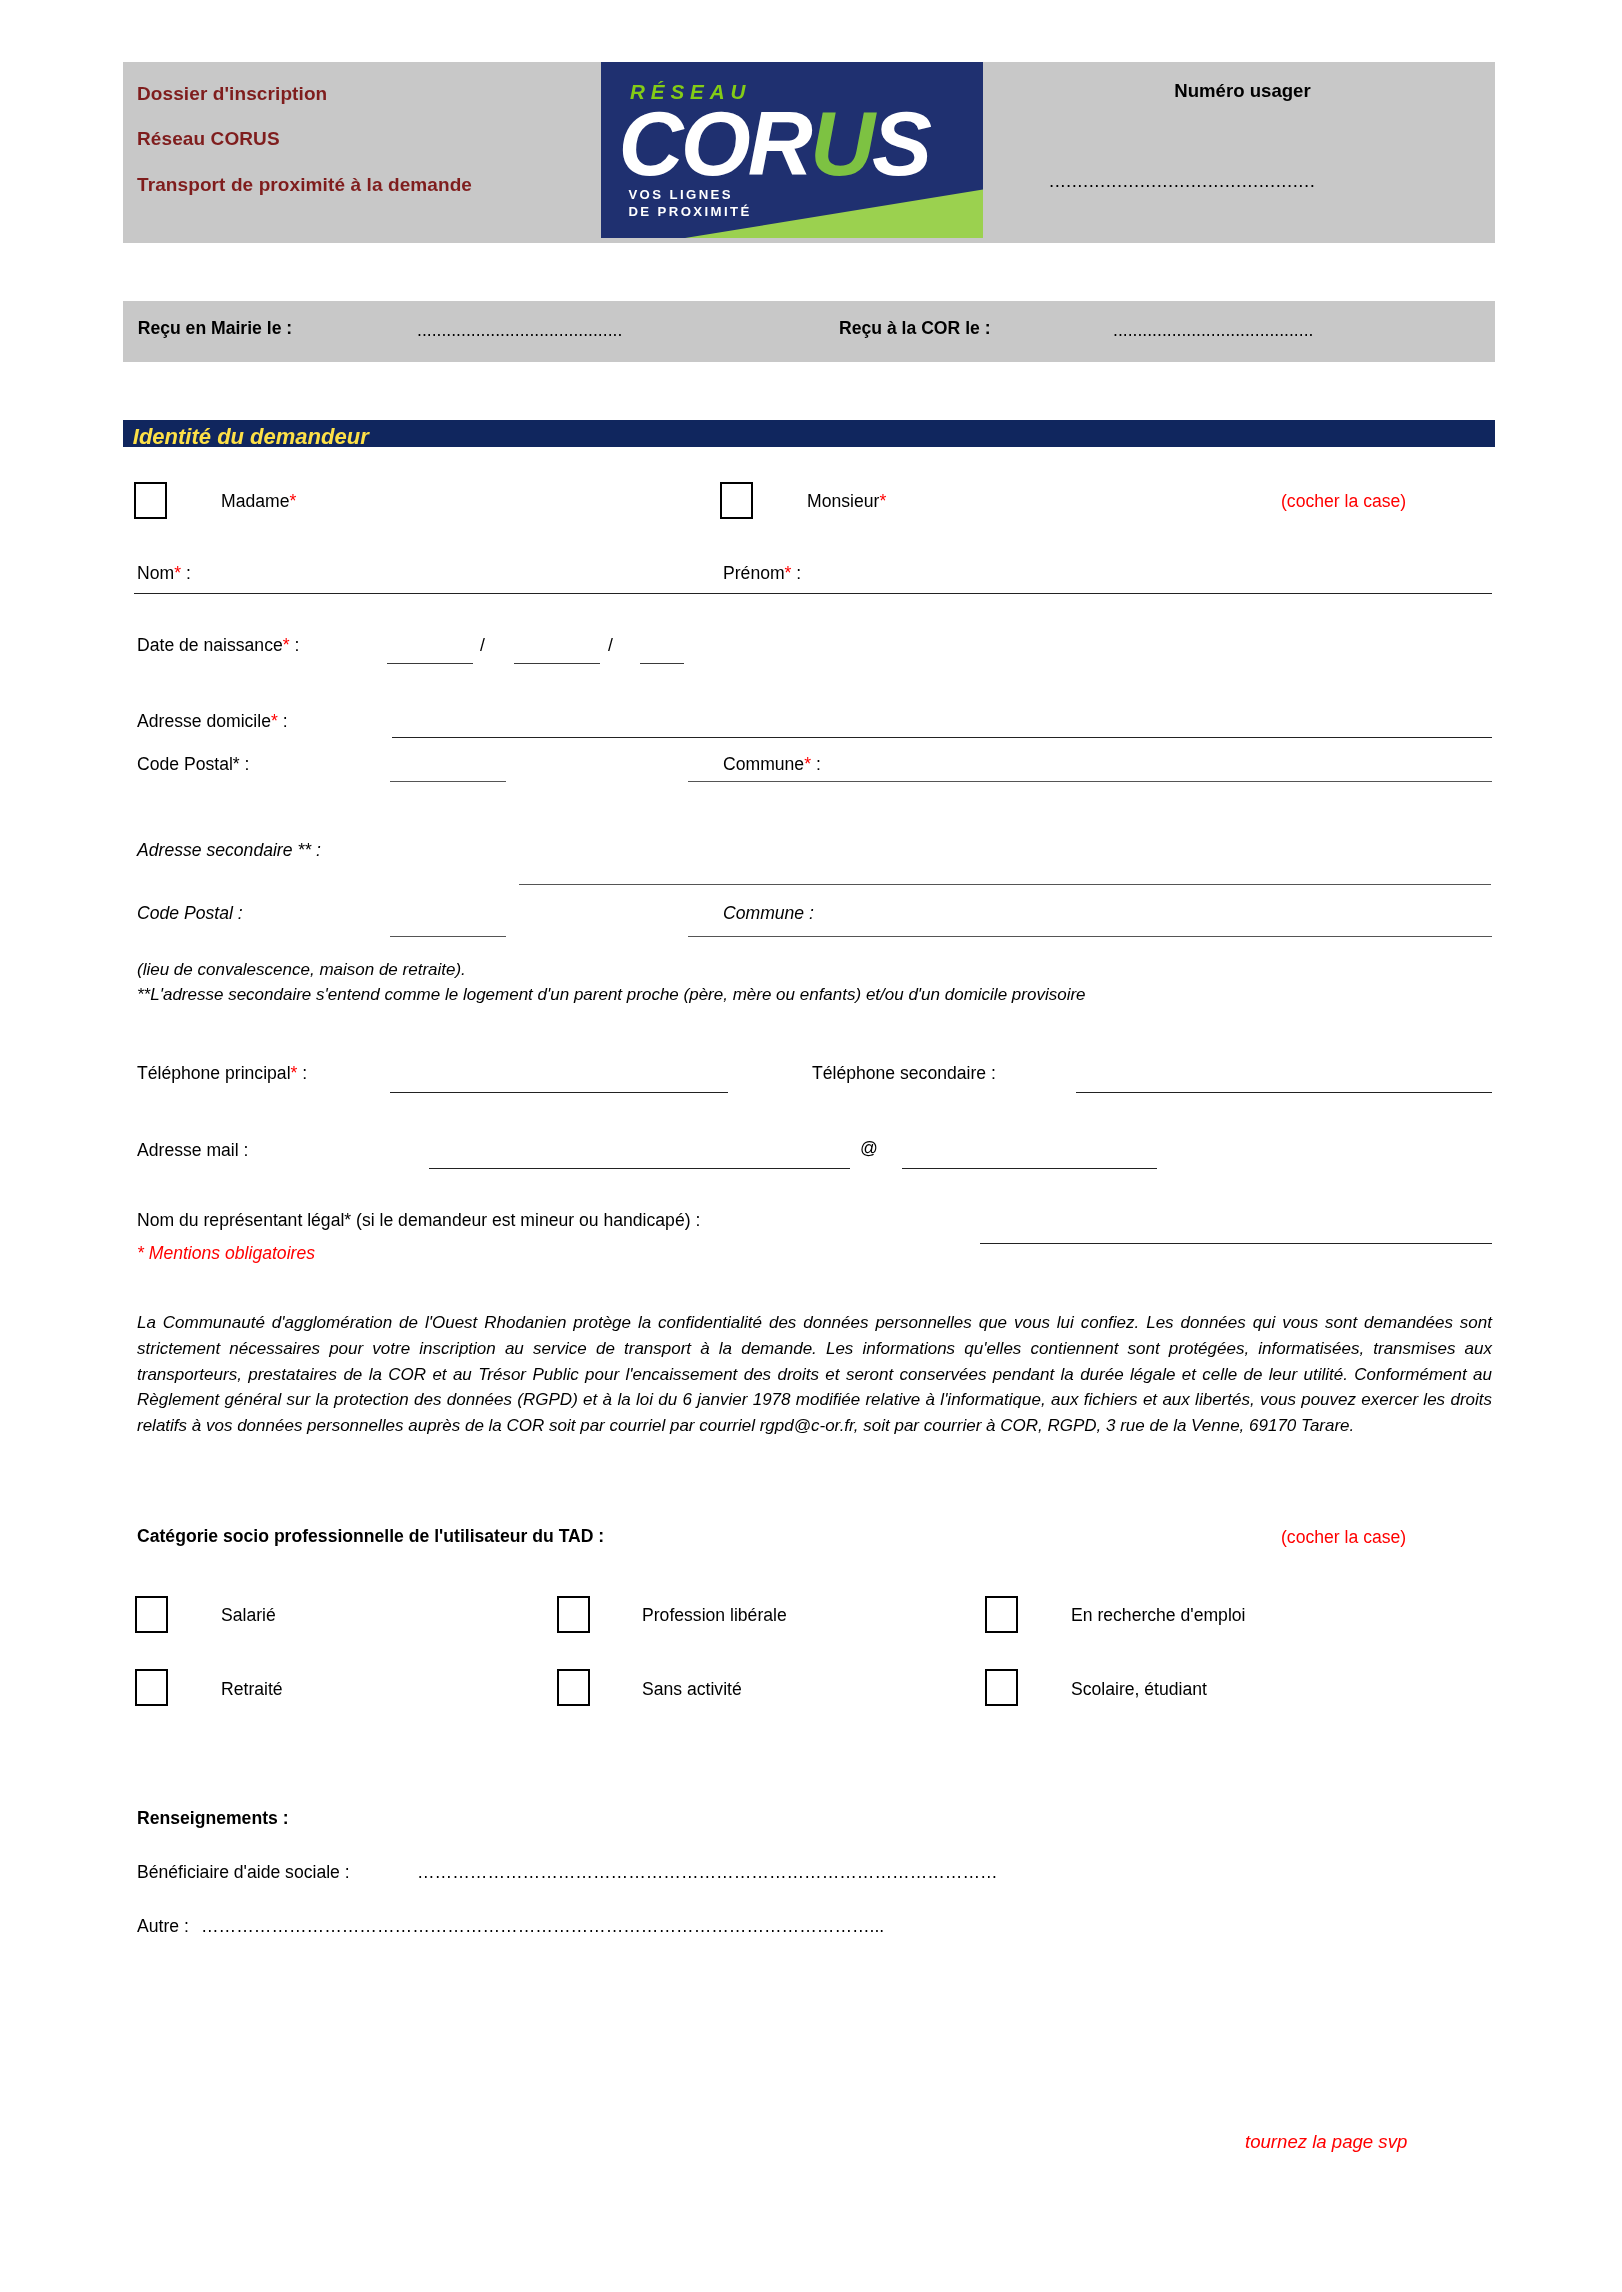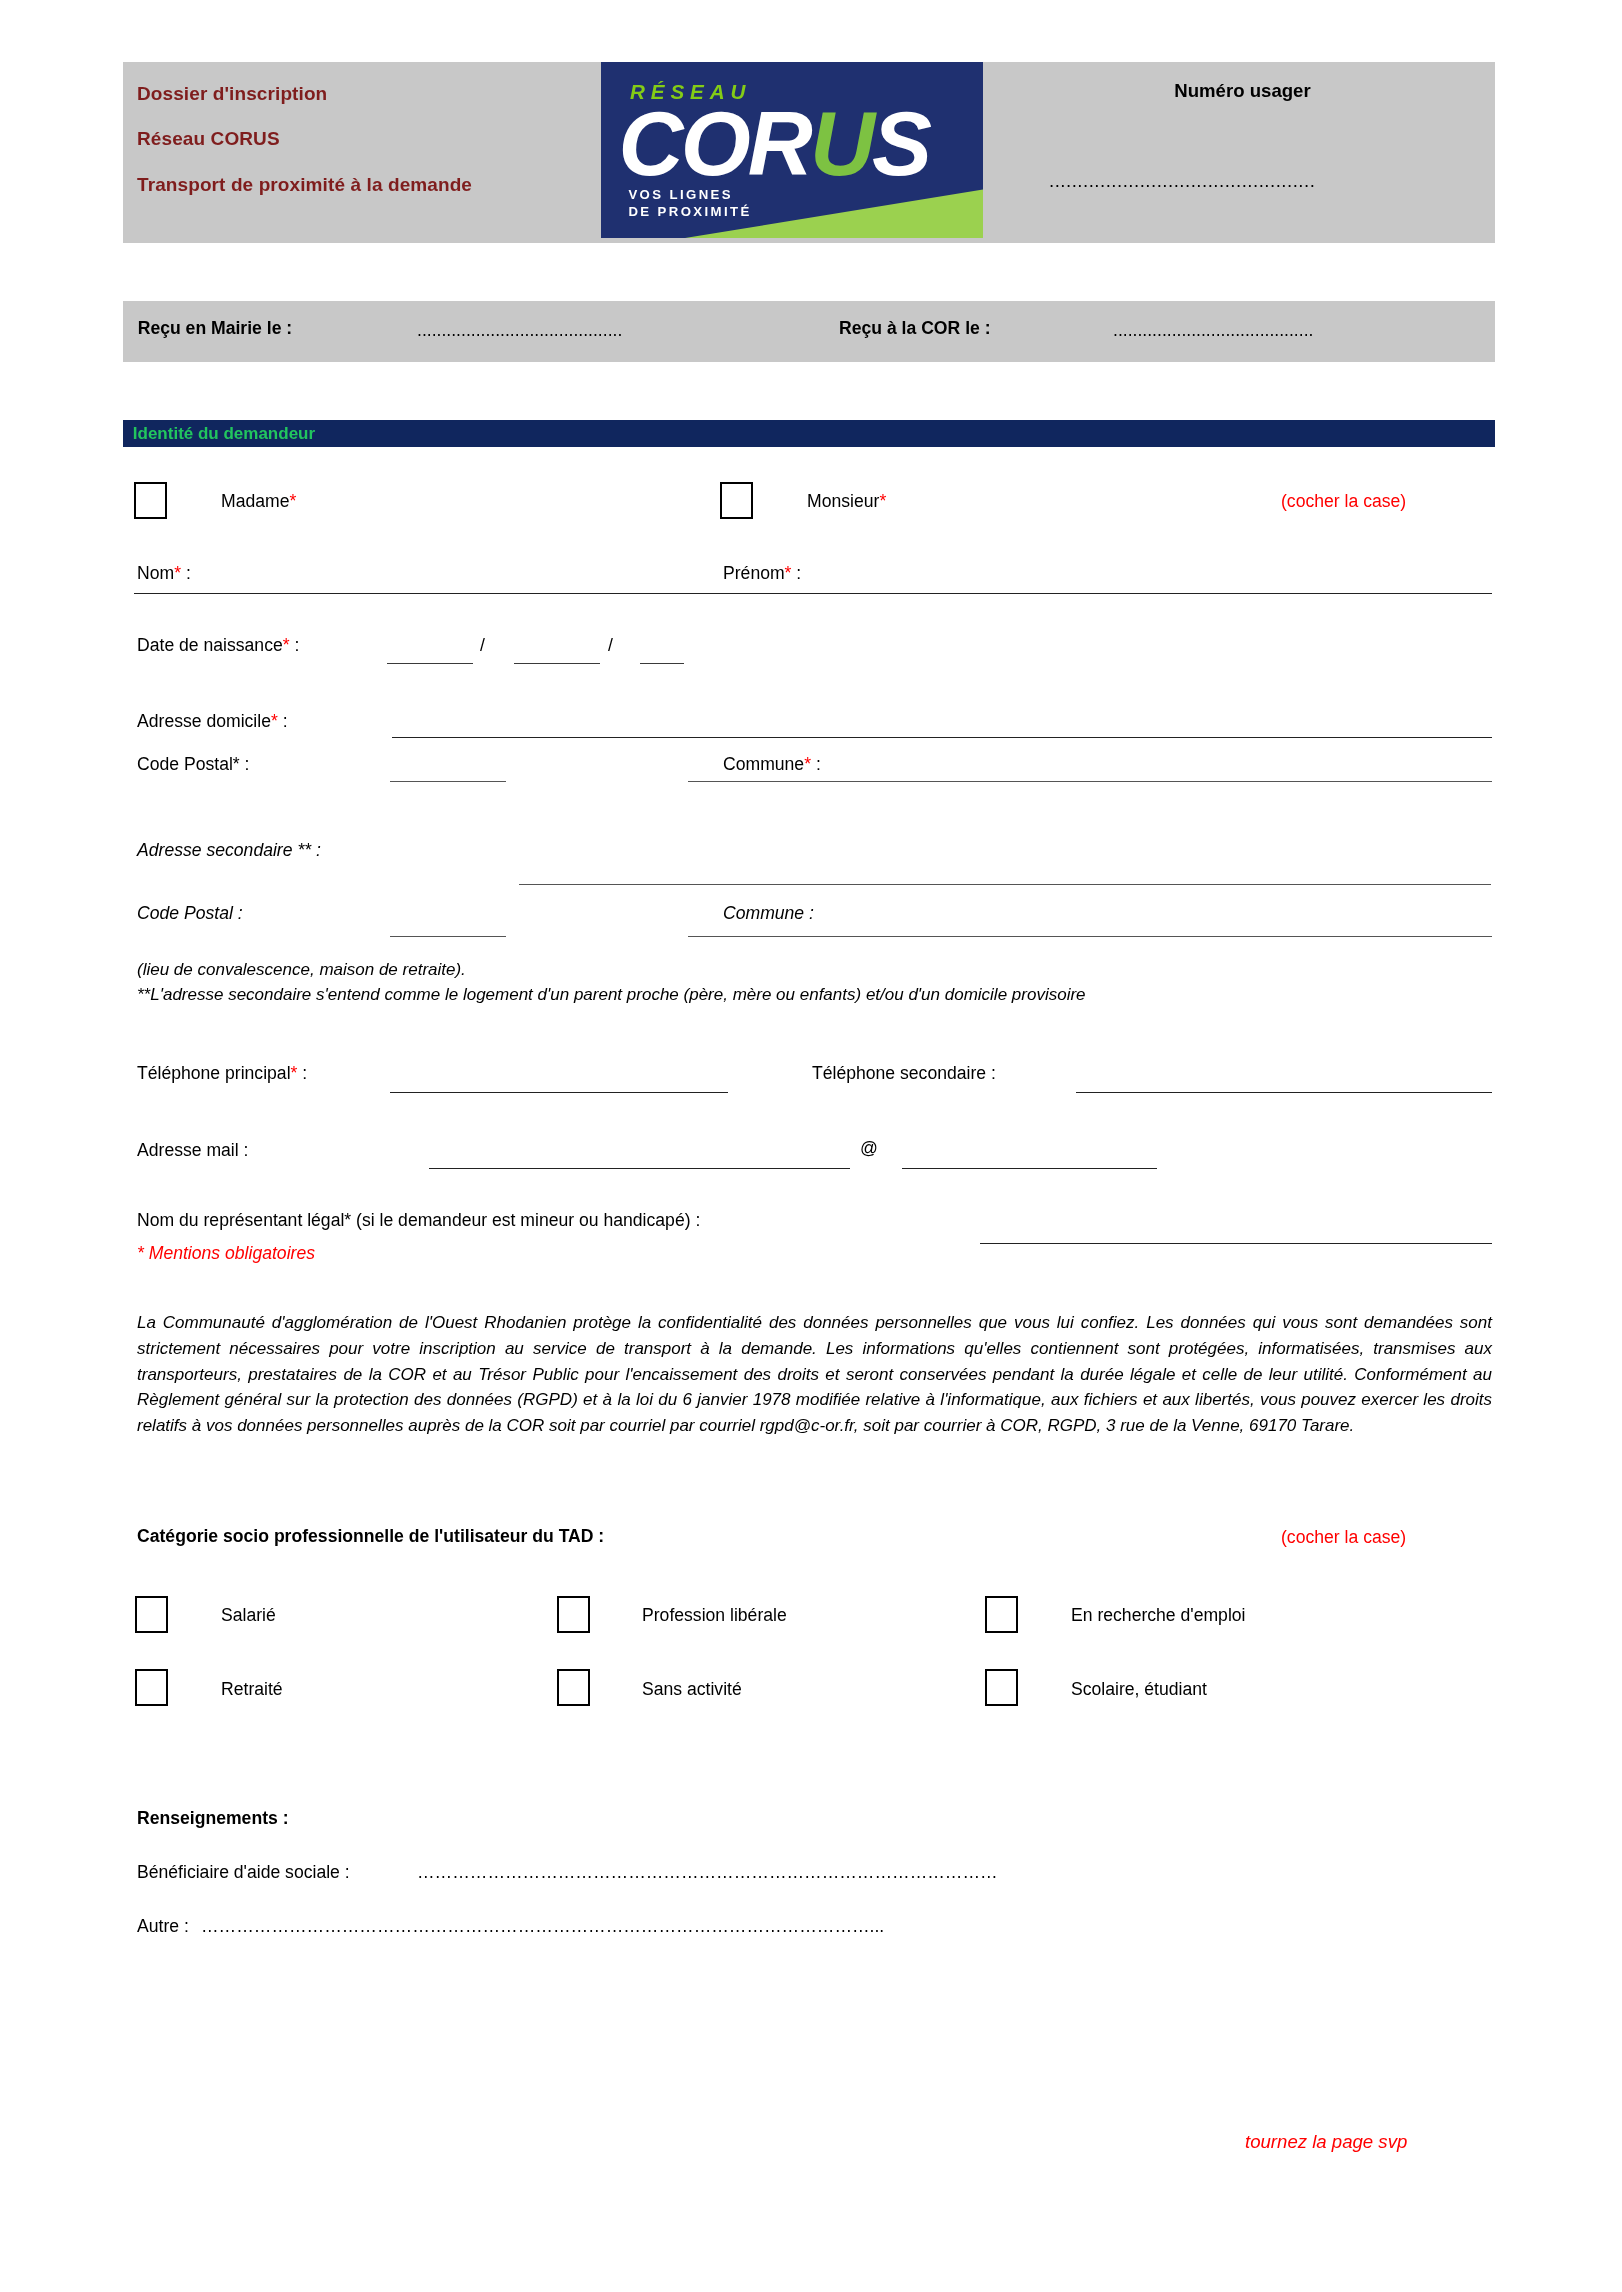--- a/index.html
+++ b/index.html
@@ -158,23 +158,24 @@
     left: 123px;
     top: 420px;
     width: 1372px;
     height: 27.4px;
     background: #10265e;
   }
   .section-bar span {
     position: absolute;
     left: 9.8px;
     top: 3.9px;
-    color: #22c55e;
-    font-size: 17px;
-    font-weight: bold;
+    color: #fde047;
+    font-size: 22px;
+    font-weight: bold;
+    font-style: italic;
   }
 
   
   .t {
     position: absolute;
     font-size: 17.6px;
     white-space: nowrap;
     line-height: 1.2;
   }
   .t.bold { font-weight: bold; }

